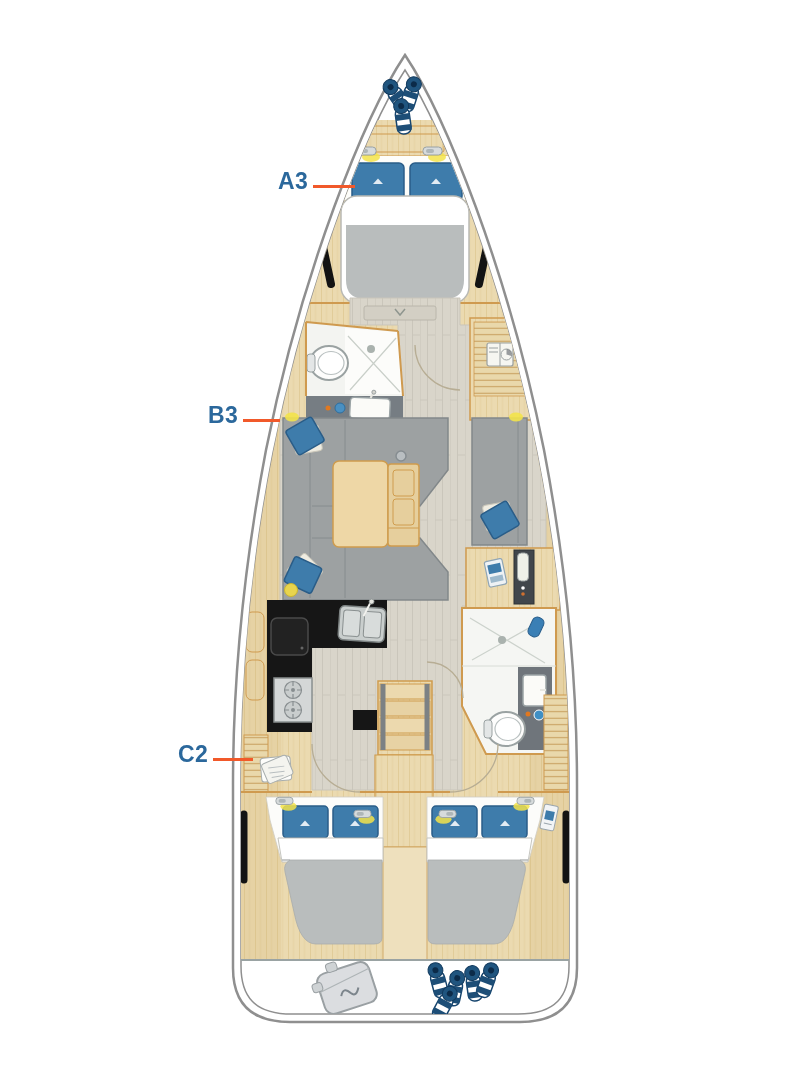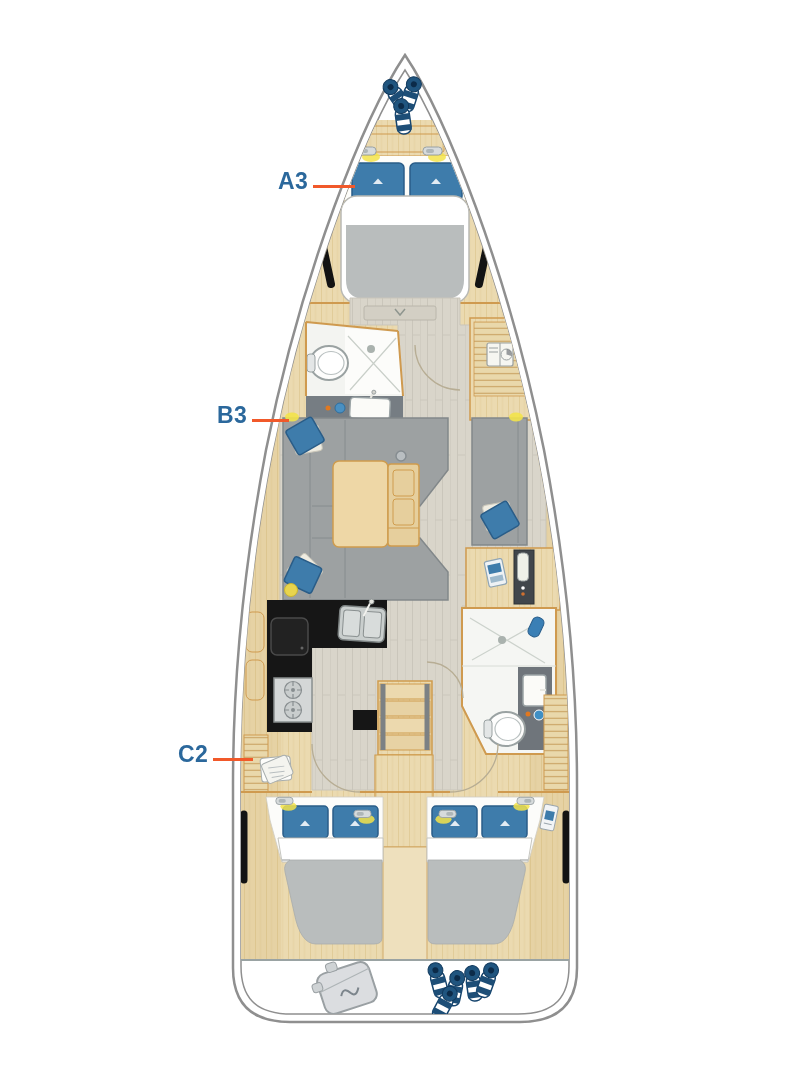--- a/index.html
+++ b/index.html
@@ -3,21 +3,21 @@
 <meta charset="utf-8">
 <style>
   html,body{margin:0;padding:0;background:#ffffff;}
   .stage{position:relative;width:700px;height:1080px;background:#ffffff;overflow:hidden;
          font-family:"Liberation Sans", sans-serif;}
   .stage svg{position:absolute;left:0;top:0;}
   .cabin-label{position:absolute;display:flex;align-items:flex-start;pointer-events:none;}
   .cabin-label .t{font-size:23px;font-weight:700;letter-spacing:.5px;color:#2b689c;line-height:1;}
   .cabin-label .pointer{display:inline-block;height:3px;background:#f1592a;margin-left:5px;margin-top:15px;}
   #lblA3{left:278px;top:170px;} #lblA3 .pointer{width:42px;}
-  #lblB3{left:217px;top:404px;} #lblB3 .pointer{width:37px;}
+  #lblB3{left:208px;top:404px;} #lblB3 .pointer{width:37px;}
   #lblC2{left:178px;top:743px;} #lblC2 .pointer{width:40px;}
 </style>
 </head>
 <body>
 
 <div class="stage">
 <svg width="810" height="1080" viewBox="0 0 810 1080">
   <defs>
     <pattern id="wood" width="11" height="200" patternUnits="userSpaceOnUse">
       <rect width="11" height="200" fill="#ebdab0"></rect>

